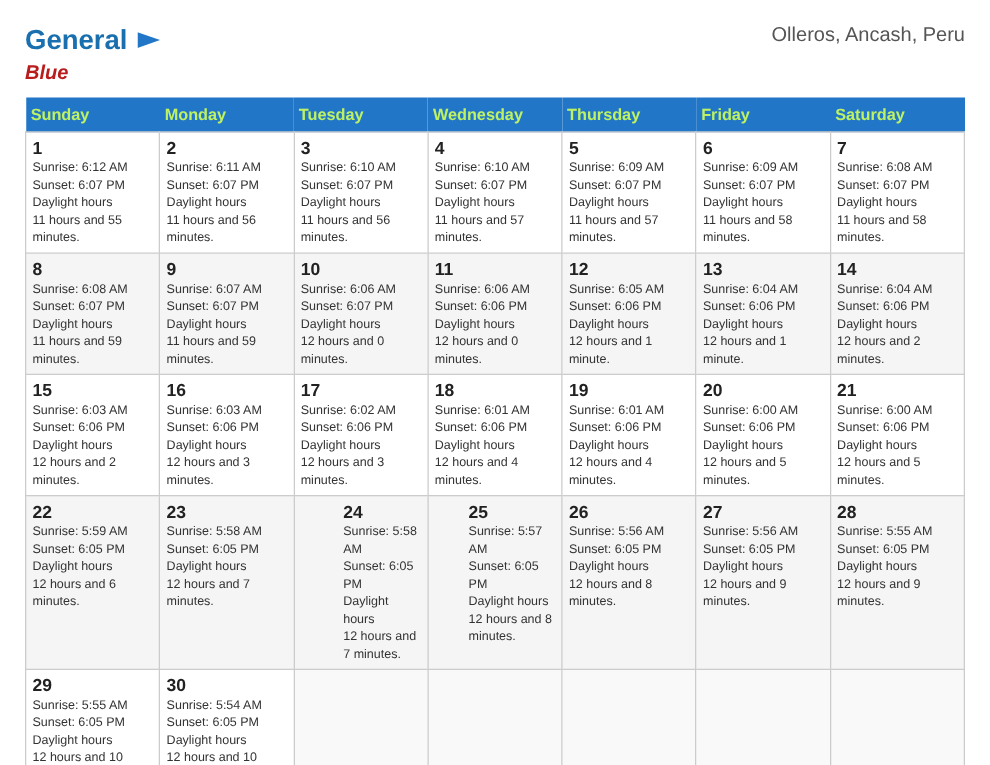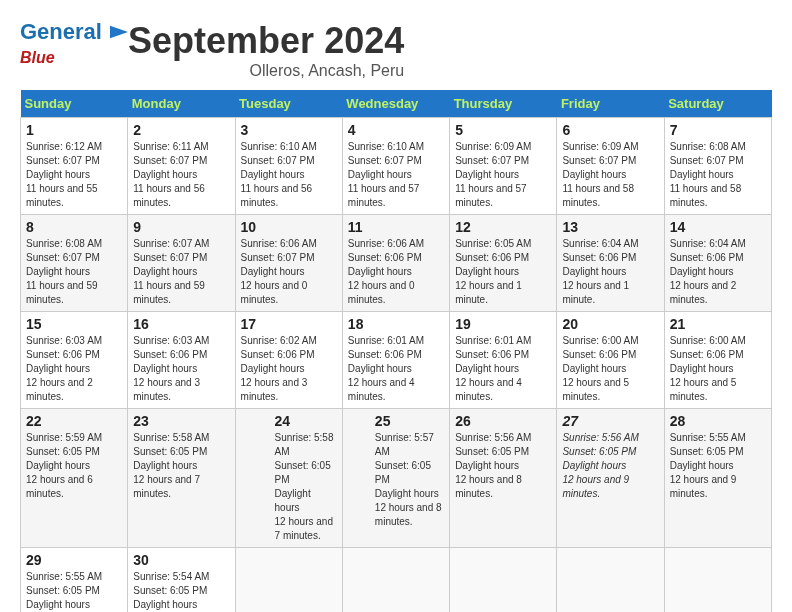--- a/index.html
+++ b/index.html
@@ -5,21 +5,21 @@
     * { box-sizing: border-box; margin: 0; padding: 0; }
     body {
       font-family: Arial, sans-serif;
       background: #fff;
       width: 792px;
       min-height: 612px;
       padding: 20px;
     }
     .header-area {
       display: flex;
-      justify-content: flex-start;
+      justify-content: space-between;
       align-items: flex-start;
       margin-bottom: 10px;
     }
     .logo {
       display: flex;
       flex-direction: column;
       align-items: flex-start;
     }
     .logo-text {
       font-size: 22px;
@@ -102,21 +102,20 @@
         </svg>
       </span>
     </div>
     <div class="logo-row">
       <span class="logo-text">
         <span style="color:#b91c1c; font-style: italic; font-size:16px;">Blue</span>
       </span>
     </div>
   </div>
   <div class="title-area">
-    <div class="month-title">September 2024</div>
     <div class="location-title">Olleros, Ancash, Peru</div>
   </div>
 </div>
 
 <table>
   <thead>
     <tr>
       <th>Sunday</th>
       <th>Monday</th>
       <th>Tuesday</th>
@@ -179,21 +178,21 @@
         <td style="background: rgb(245, 245, 245);"><span class="day-num">22</span>
         <span class="day-info">Sunrise: 5:59 AM<br>Sunset: 6:05 PM<br>Daylight hours<br>12 hours and 6 minutes.</span></td>
         <td style="background: rgb(245, 245, 245);"><span class="day-num">23</span>
         <span class="day-info">Sunrise: 5:58 AM<br>Sunset: 6:05 PM<br>Daylight hours<br>12 hours and 7 minutes.</span></td>
         <td style="background: rgb(245, 245, 245); padding-left: 39px;"><span class="day-num">24</span>
         <span class="day-info">Sunrise: 5:58 AM<br>Sunset: 6:05 PM<br>Daylight hours<br>12 hours and 7 minutes.</span></td>
         <td style="background: rgb(245, 245, 245); padding-left: 32px;"><span class="day-num">25</span>
         <span class="day-info">Sunrise: 5:57 AM<br>Sunset: 6:05 PM<br>Daylight hours<br>12 hours and 8 minutes.</span></td>
         <td style="background: rgb(245, 245, 245);"><span class="day-num">26</span>
         <span class="day-info">Sunrise: 5:56 AM<br>Sunset: 6:05 PM<br>Daylight hours<br>12 hours and 8 minutes.</span></td>
-        <td style="background: rgb(245, 245, 245); font-style: italic;"><span class="day-num">27</span>
+        <td style="background: rgb(245, 245, 245);"><span class="day-num">27</span>
         <span class="day-info">Sunrise: 5:56 AM<br>Sunset: 6:05 PM<br>Daylight hours<br>12 hours and 9 minutes.</span></td>
         <td style="background: rgb(245, 245, 245);"><span class="day-num">28</span>
         <span class="day-info">Sunrise: 5:55 AM<br>Sunset: 6:05 PM<br>Daylight hours<br>12 hours and 9 minutes.</span></td>
       </tr>
       <tr>
         <td><span class="day-num">29</span>
         <span class="day-info">Sunrise: 5:55 AM<br>Sunset: 6:05 PM<br>Daylight hours<br>12 hours and 10 minutes.</span></td>
         <td><span class="day-num">30</span>
         <span class="day-info">Sunrise: 5:54 AM<br>Sunset: 6:05 PM<br>Daylight hours<br>12 hours and 10 minutes.</span></td>
         <td class="empty"></td>

